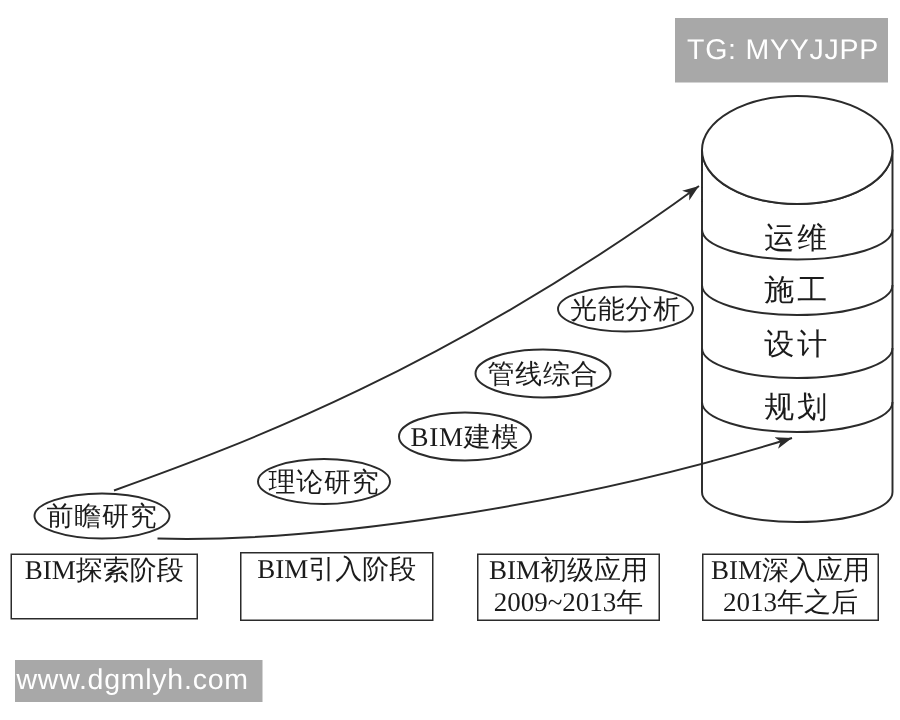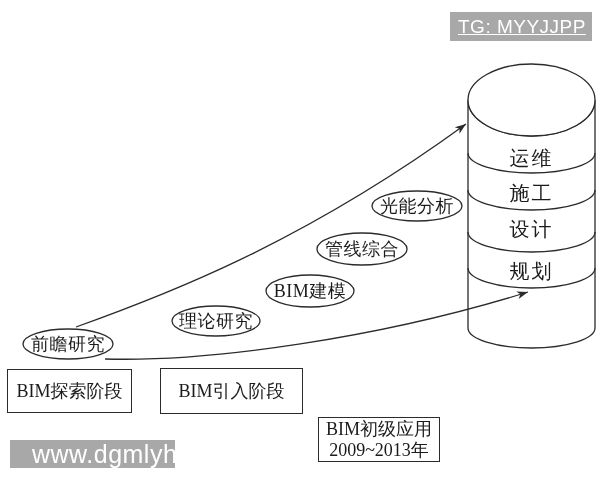--- a/index.html
+++ b/index.html
@@ -26,36 +26,36 @@
   }
   .oval-label{
     font-family:"Liberation Serif","DejaVu Serif",serif;
     font-size:18px;letter-spacing:0.5px;fill:var(--txt);
   }
   .stage-box{
     position:absolute;
     border:1.5px solid var(--line);
     background:#ffffff;
     display:flex;flex-direction:column;
-    align-items:center;justify-content:center;
+    align-items:center;justify-content:flex-start;
     text-align:center;
     font-size:18px;line-height:21px;
     box-sizing:border-box;
   }
   .badge{
     position:absolute;
     background:var(--badge-bg);
     color:var(--badge-txt);
     font-family:"Liberation Sans","DejaVu Sans",sans-serif;
     display:flex;align-items:center;
     box-sizing:border-box;
     letter-spacing:0.5px;
   }
-  .badge.tg{left:450px;top:12px;width:142px;height:29px;font-size:19px;padding-left:8px;text-decoration:underline;}
-  .badge.site{left:10px;top:440px;width:165px;height:28px;font-size:25px;padding-left:22px;}
+  .badge.tg{left:450px;top:12px;width:142px;height:43px;font-size:19px;padding-left:8px;}
+  .badge.site{left:10px;top:440px;width:165px;height:28px;font-size:19px;padding-left:1px;}
 </style>
 </head>
 <body>
 
 <div class="canvas">
 
   <svg width="600" height="480" viewBox="0 0 600 480">
     <defs>
       <marker id="arrowhead" markerWidth="13" markerHeight="11" refX="11" refY="5" orient="auto" markerUnits="userSpaceOnUse">
         <path d="M0,1 L11,5 L0,9 L3,5 Z" fill="#2b2b2b"></path>
@@ -92,26 +92,30 @@
       <text class="oval-label" x="362" y="255" text-anchor="middle">管线综合</text>
 
       <ellipse class="shape" cx="417" cy="206" rx="45" ry="15"></ellipse>
       <text class="oval-label" x="417" y="212" text-anchor="middle">光能分析</text>
     </g>
   </svg>
 
   <div class="stage-box" style="left:7px;top:369px;width:125px;height:44px;">
     <span>BIM探索阶段</span>
   </div>
-  <div class="stage-box" style="left:160px;top:368px;width:143px;height:46px;font-family:Liberation Serif, serif;">
+  <div class="stage-box" style="left:160px;top:368px;width:129px;height:46px;font-family:Liberation Serif, serif;">
     <span>BIM引入阶段</span>
   </div>
-  <div class="stage-box" style="left:318px;top:369px;width:122px;height:45px;margin-top:48px;">
+  <div class="stage-box" style="left:318px;top:369px;width:122px;height:45px;">
     <span>BIM初级应用</span>
     <span>2009~2013年</span>
+  </div>
+  <div class="stage-box" style="left:468px;top:369px;width:118px;height:45px;">
+    <span>BIM深入应用</span>
+    <span>2013年之后</span>
   </div>
 
   <div class="badge tg">
     <span>TG: MYYJJPP</span>
   </div>
   <div class="badge site">
     <span>www.dgmlyh.com</span>
   </div>
 
 </div>

